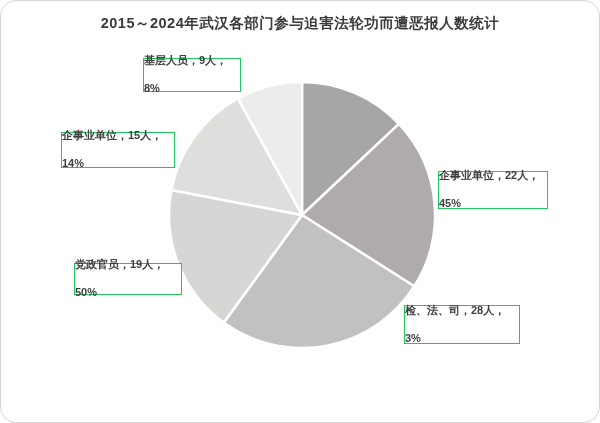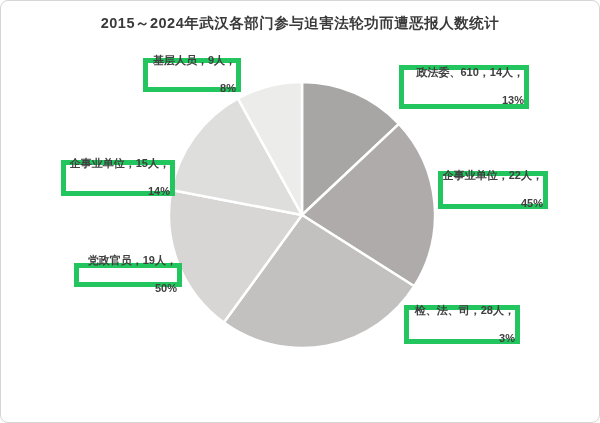--- a/index.html
+++ b/index.html
@@ -2,42 +2,42 @@
 <html><head>
 <meta charset="utf-8">
 <style>
   html,body{margin:0;padding:0;background:#fff;}
   body{font-family:"Liberation Sans","DejaVu Sans",sans-serif;}
   .canvas{
     position:relative;
     width:600px;height:423px;
     background:#ffffff;
     border:1px solid #d6d6d6;
-    border-radius:8px;
+    border-radius:16px;
     box-sizing:border-box;
     overflow:hidden;
   }
   .chart-title{
     position:absolute;
     left:0;top:13px;width:100%;
     text-align:center;
     font-size:14.5px;
     font-weight:bold;
     color:#3a3a3a;
     letter-spacing:0.5px;
   }
   svg.pie{position:absolute;left:0;top:0;}
   .label-box{
     position:absolute;
     background:#ffffff;
-    border:5px solid #22c55e;
+    border:1px solid #22c55e;
     box-sizing:border-box;
     display:flex;
     flex-direction:column;
-    align-items:flex-end;
+    align-items:flex-start;
     justify-content:center;
     font-size:11px;
     font-weight:bold;
     color:#404040;
     line-height:1.45;
     text-align:center;
     white-space:nowrap;
     gap:12px;
   }
 </style>
@@ -50,41 +50,37 @@
 
   <svg class="pie" id="pie-svg" width="600" height="423" viewBox="0 0 600 423">
       <path d="M 301 214 L 301.00 81.00 A 133 133 0 0 1 397.95 122.96 Z" fill="#a7a6a5" stroke="#ffffff" stroke-width="2.5" stroke-linejoin="round"></path>
       <path d="M 301 214 L 397.95 122.96 A 133 133 0 0 1 413.30 285.26 Z" fill="#aeabaa" stroke="#ffffff" stroke-width="2.5" stroke-linejoin="round"></path>
       <path d="M 301 214 L 413.30 285.26 A 133 133 0 0 1 222.82 321.60 Z" fill="#c2c1c0" stroke="#ffffff" stroke-width="2.5" stroke-linejoin="round"></path>
       <path d="M 301 214 L 222.82 321.60 A 133 133 0 0 1 170.36 189.08 Z" fill="#d7d6d5" stroke="#ffffff" stroke-width="2.5" stroke-linejoin="round"></path>
       <path d="M 301 214 L 170.36 189.08 A 133 133 0 0 1 236.93 97.45 Z" fill="#dededd" stroke="#ffffff" stroke-width="2.5" stroke-linejoin="round"></path>
       <path d="M 301 214 L 236.93 97.45 A 133 133 0 0 1 301.00 81.00 Z" fill="#ececeb" stroke="#ffffff" stroke-width="2.5" stroke-linejoin="round"></path>
     </svg>
 
-  <div class="label-box" style="left:398px;top:64px;width:130px;height:44px;">
-    <span>政法委、610，14人，</span>
-    <span>13%</span>
-  </div>
 
   <div class="label-box" style="left:437px;top:170px;width:110px;height:38px;">
     <span>企事业单位，22人，</span>
     <span>45%</span>
   </div>
 
-  <div class="label-box" style="left:403px;top:304px;width:116px;height:39px;padding-left:15px;">
+  <div class="label-box" style="left:403px;top:304px;width:116px;height:39px;">
     <span>检、法、司，28人，</span>
     <span>3%</span>
   </div>
 
-  <div class="label-box" style="left:73px;top:262px;width:108px;height:24px;">
+  <div class="label-box" style="left:73px;top:262px;width:108px;height:32px;">
     <span>党政官员，19人，</span>
     <span>50%</span>
   </div>
 
-  <div class="label-box" style="left:60px;top:131px;width:114px;height:36px;margin-top:28px;">
+  <div class="label-box" style="left:60px;top:131px;width:114px;height:36px;">
     <span>企事业单位，15人，</span>
     <span>14%</span>
   </div>
 
   <div class="label-box" style="left:142px;top:57px;width:98px;height:34px;">
     <span>基层人员，9人，</span>
     <span>8%</span>
   </div>
 
 </div>

